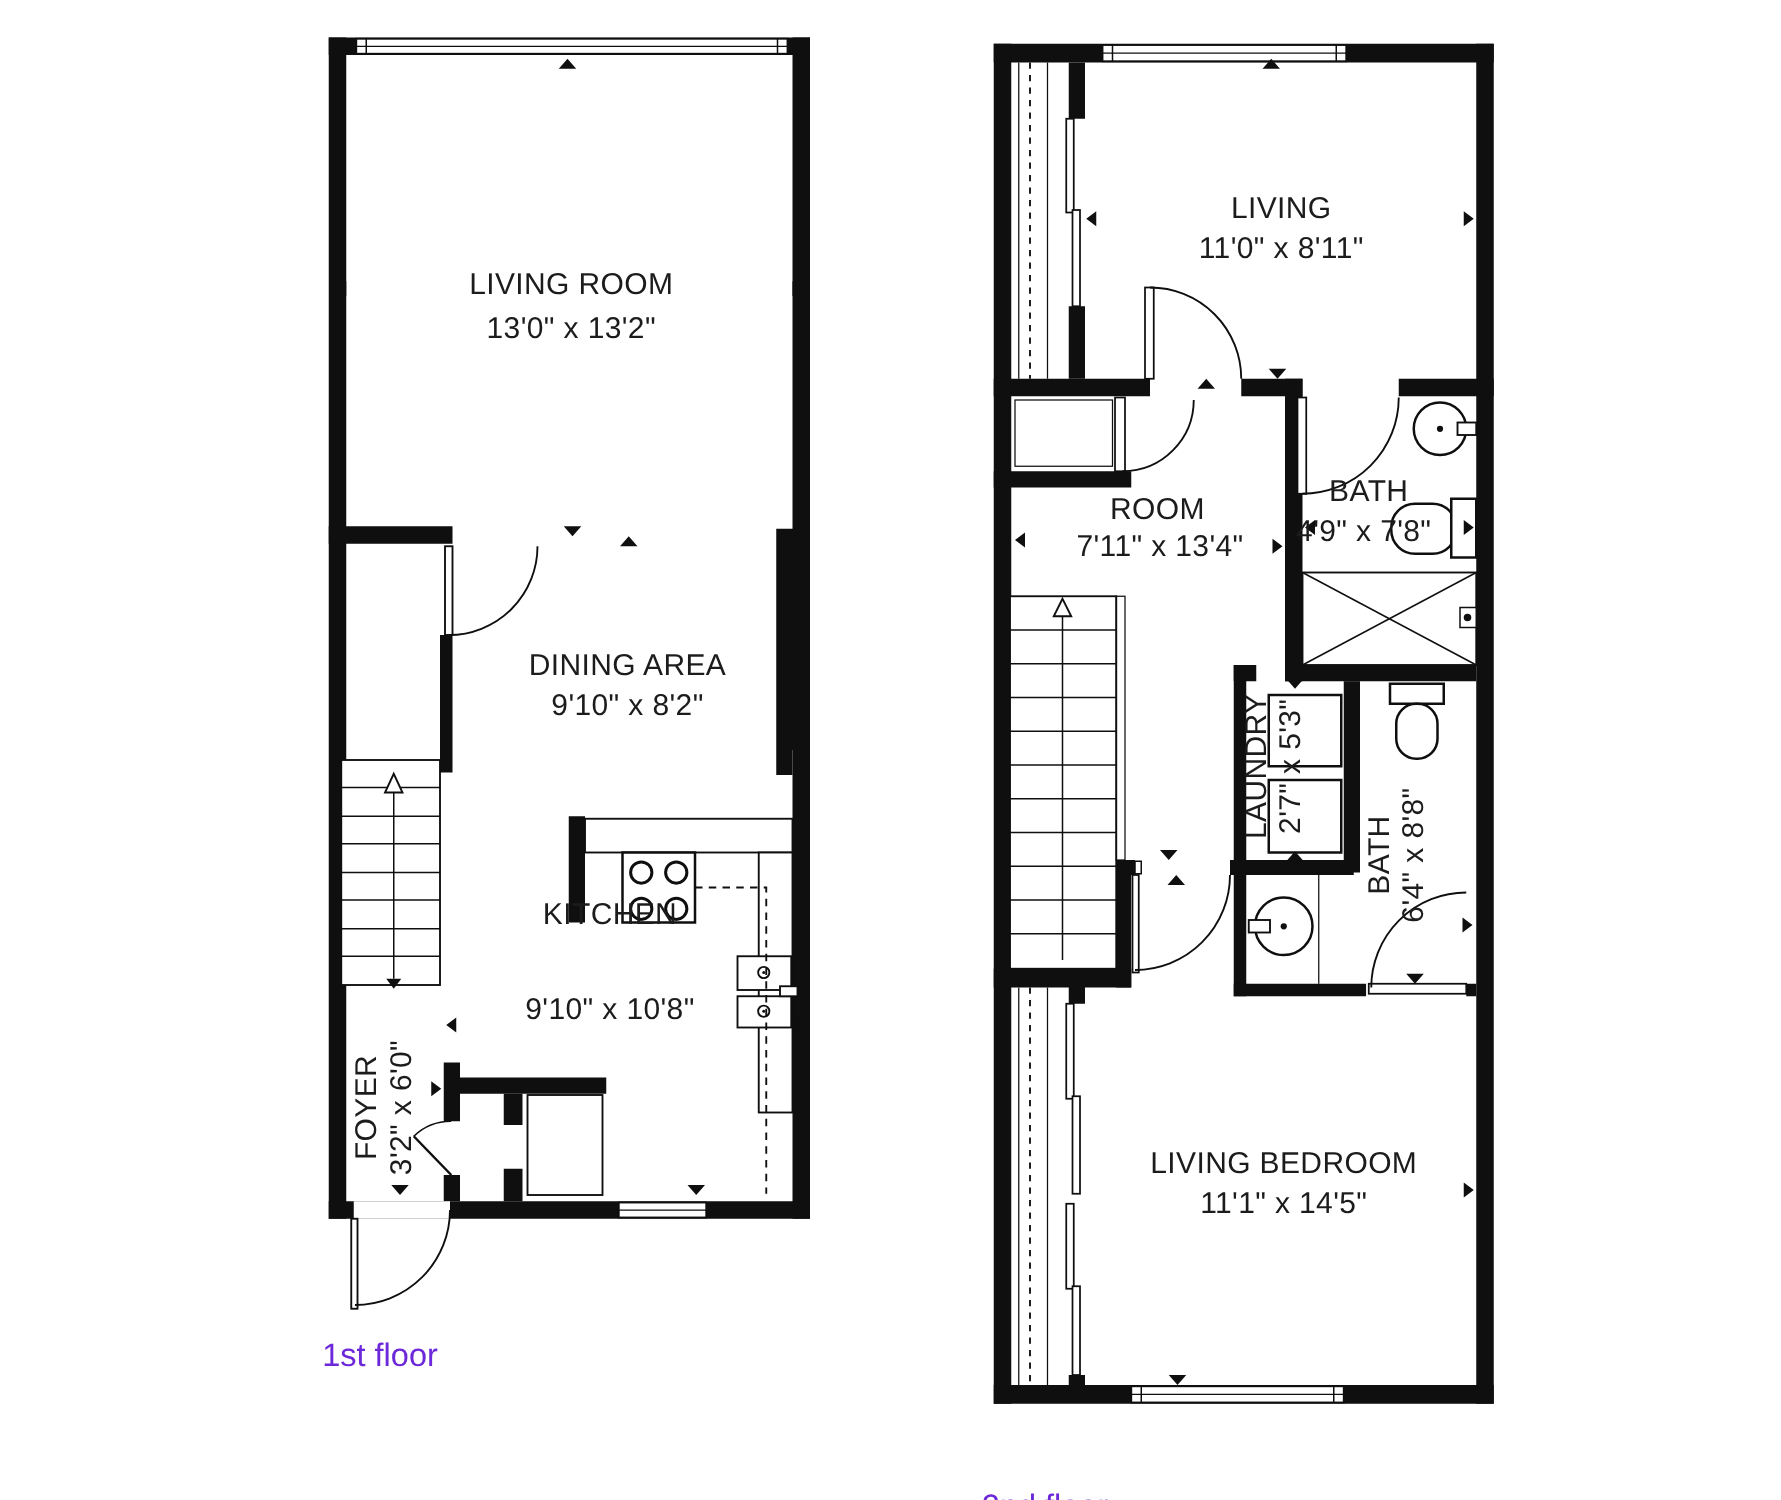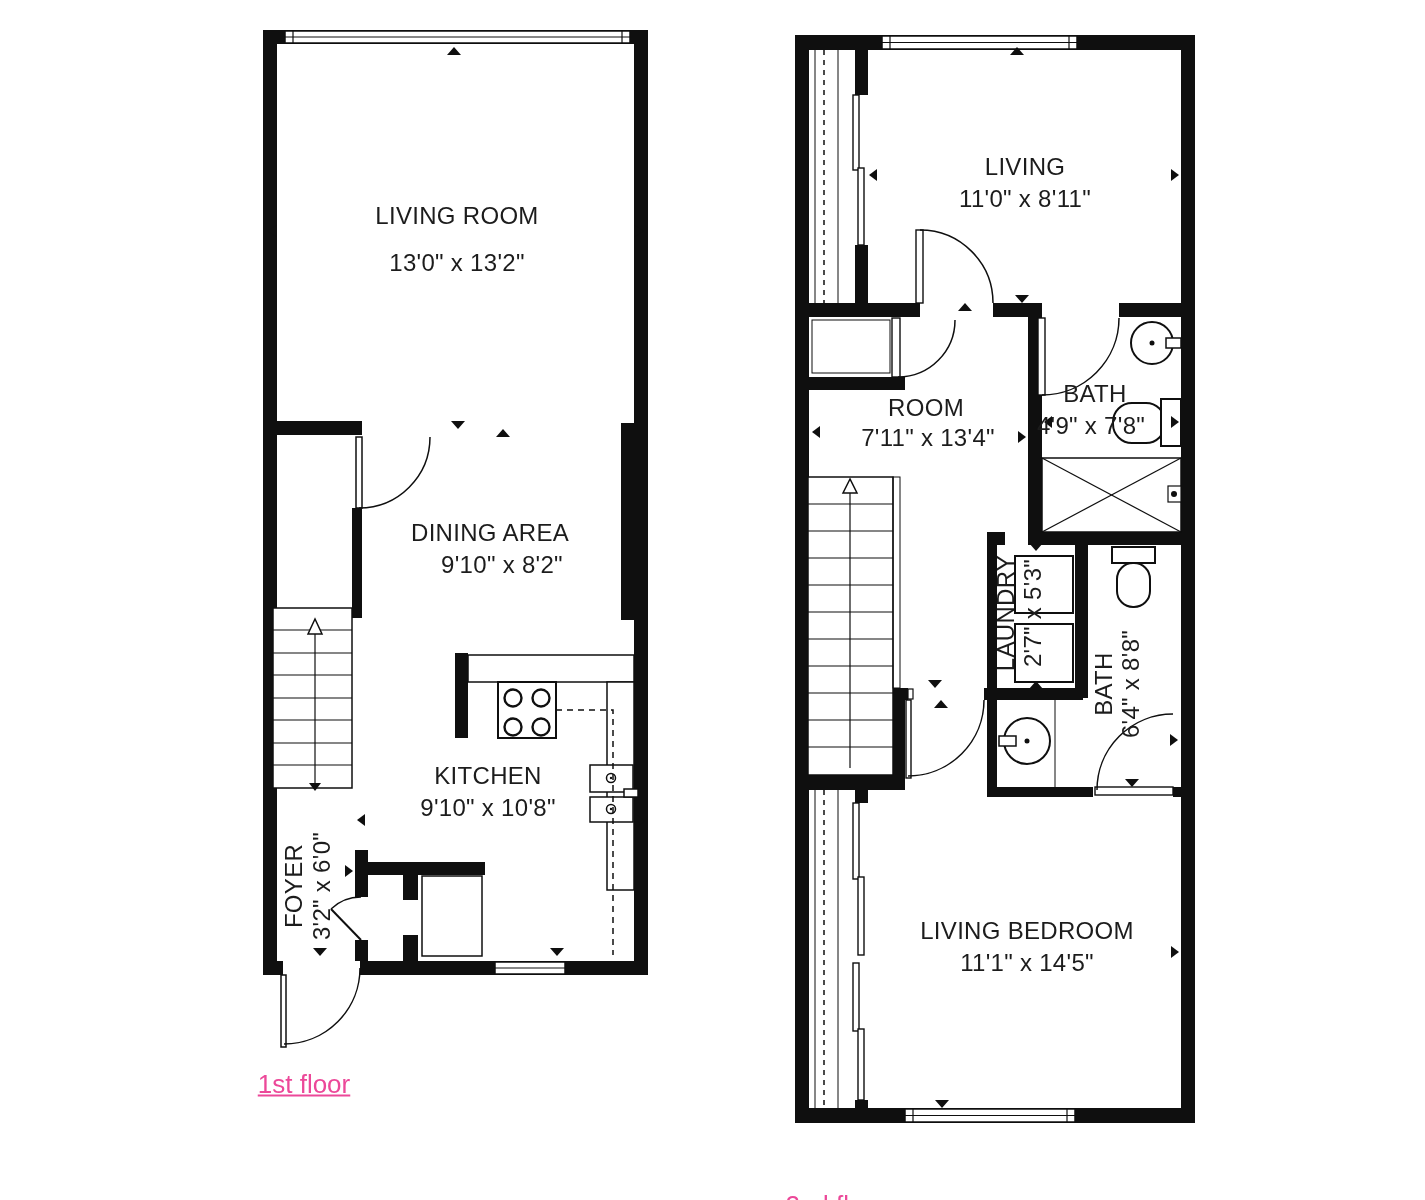--- a/index.html
+++ b/index.html
@@ -2,22 +2,22 @@
 <html><head>
 <meta charset="utf-8">
 <style>
   html,body{margin:0;padding:0;background:#ffffff;}
   .canvas{position:relative;width:1425px;height:1200px;background:#ffffff;overflow:hidden;
           font-family:"Liberation Sans",sans-serif;}
   .plan-svg{position:absolute;left:0;top:0;}
   .room-label{position:absolute;transform:translate(-50%,-50%);font-size:24px;color:#1c1c1c;
               white-space:nowrap;text-align:center;letter-spacing:.3px;line-height:1;z-index:5;}
   .rot{transform:translate(-50%,-50%) rotate(-90deg);}
-  .floor-label{position:absolute;transform:translate(-50%,-50%);font-size:26px;color:#ec4899;
-               white-space:nowrap;z-index:5;text-decoration:underline;}
+  .floor-label{position:absolute;transform:translate(-50%,-50%);font-size:26px;color:#6d28d9;
+               white-space:nowrap;z-index:5;}
 </style>
 </head>
 <body>
 
 <div class="canvas">
 
 <svg class="plan-svg" width="1425" height="1200" viewBox="0 0 1425 1200">
 
   <g stroke-linecap="butt">
 
@@ -285,25 +285,25 @@
       <polygon points="928,680 942,680 935,688"></polygon>
       <polygon points="934,708 948,708 941,700"></polygon>
       <polygon points="1170,734 1170,746 1178,740"></polygon>
       <polygon points="1125,779 1139,779 1132,787"></polygon>
       <polygon points="1179,952 1171,946 1171,958"></polygon>
       <polygon points="935,1100 949,1100 942,1108"></polygon>
     </g>
   </g>
 </svg>
 
-<div class="room-label" style="left:457px;top:216px">LIVING ROOM</div>
+<div class="room-label" style="left:457px;top:228px">LIVING ROOM</div>
 <div class="room-label" style="left:457px;top:263px">13'0" x 13'2"</div>
-<div class="room-label" style="left:490px;top:533px">DINING AREA</div>
+<div class="room-label" style="left:502px;top:533px">DINING AREA</div>
 <div class="room-label" style="left:502px;top:565px">9'10" x 8'2"</div>
-<div class="room-label" style="left:488px;top:776px">KITCHEN</div>
+<div class="room-label" style="left:488px;top:732px">KITCHEN</div>
 <div class="room-label" style="left:488px;top:808px">9'10" x 10'8"</div>
 <div class="room-label rot" style="left:294px;top:886px">FOYER</div>
 <div class="room-label rot" style="left:322px;top:886px">3'2" x 6'0"</div>
 <div class="floor-label" style="left:304px;top:1084px">1st floor</div>
 
 <div class="room-label" style="left:1025px;top:167px">LIVING</div>
 <div class="room-label" style="left:1025px;top:199px">11'0" x 8'11"</div>
 <div class="room-label" style="left:926px;top:408px">ROOM</div>
 <div class="room-label" style="left:928px;top:438px">7'11" x 13'4"</div>
 <div class="room-label" style="left:1095px;top:394px">BATH</div>

